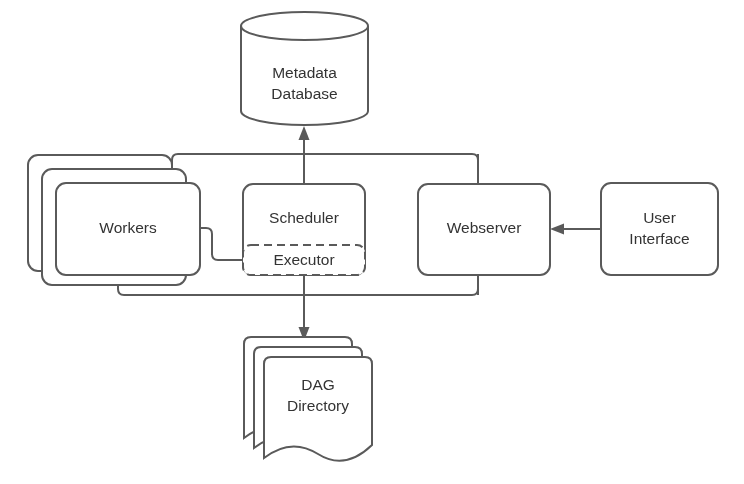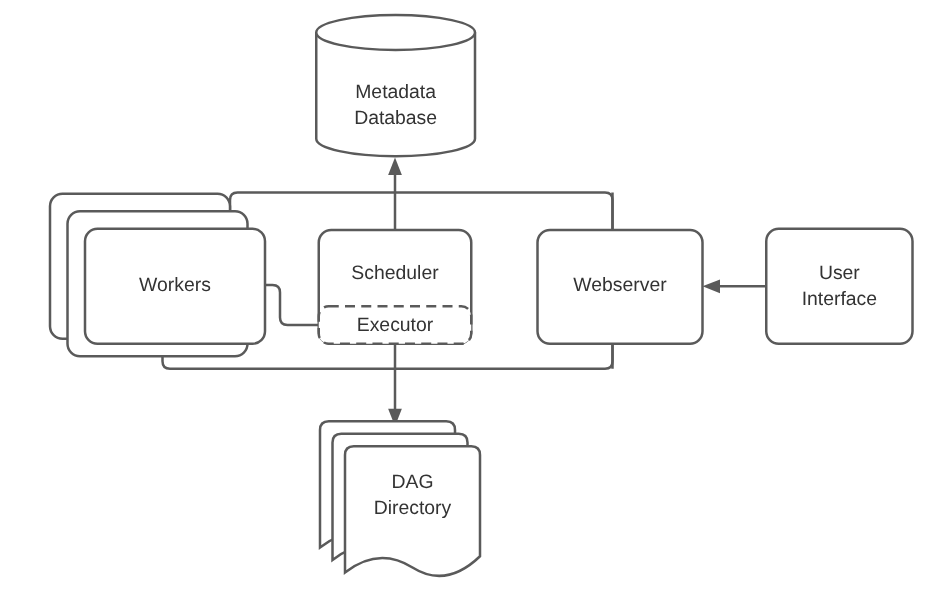--- a/index.html
+++ b/index.html
@@ -10,21 +10,20 @@
   body {
     width: 744px;
     height: 484px;
     font-family: "Liberation Sans", sans-serif;
     overflow: hidden;
   }
   #diagram-root {
     position: relative;
     width: 656px;
     height: 484px;
-    padding-left: 12px;
   }
   svg {
     display: block;
   }
   .node-shape {
     fill: #ffffff;
     stroke: #5a5a5a;
     stroke-width: 2;
   }
   .node-shape-dashed {

